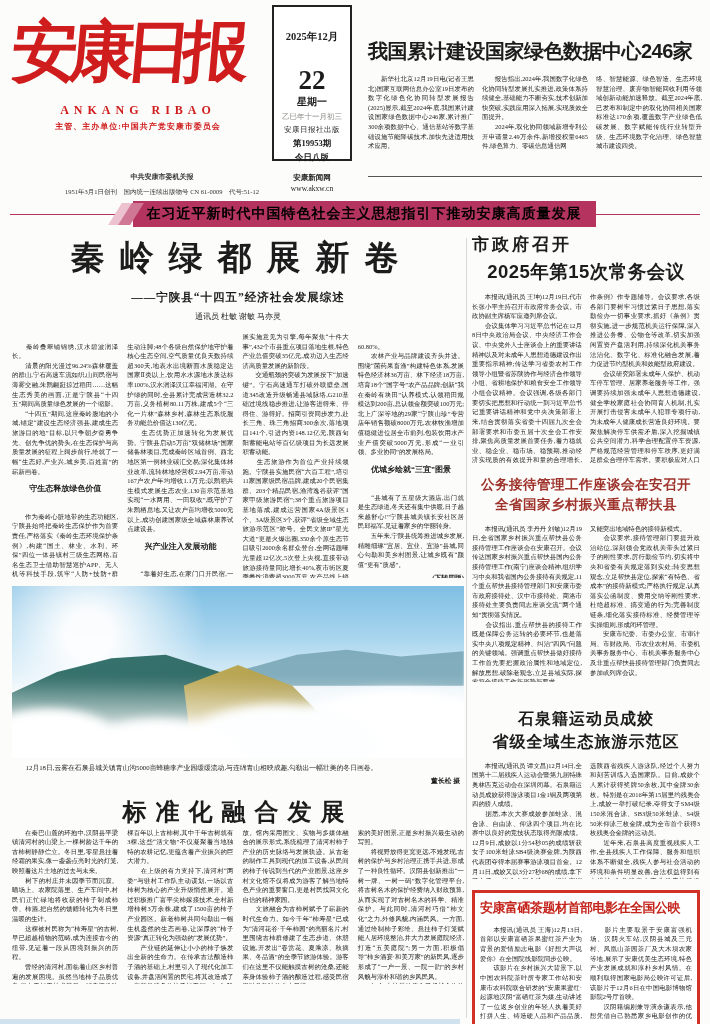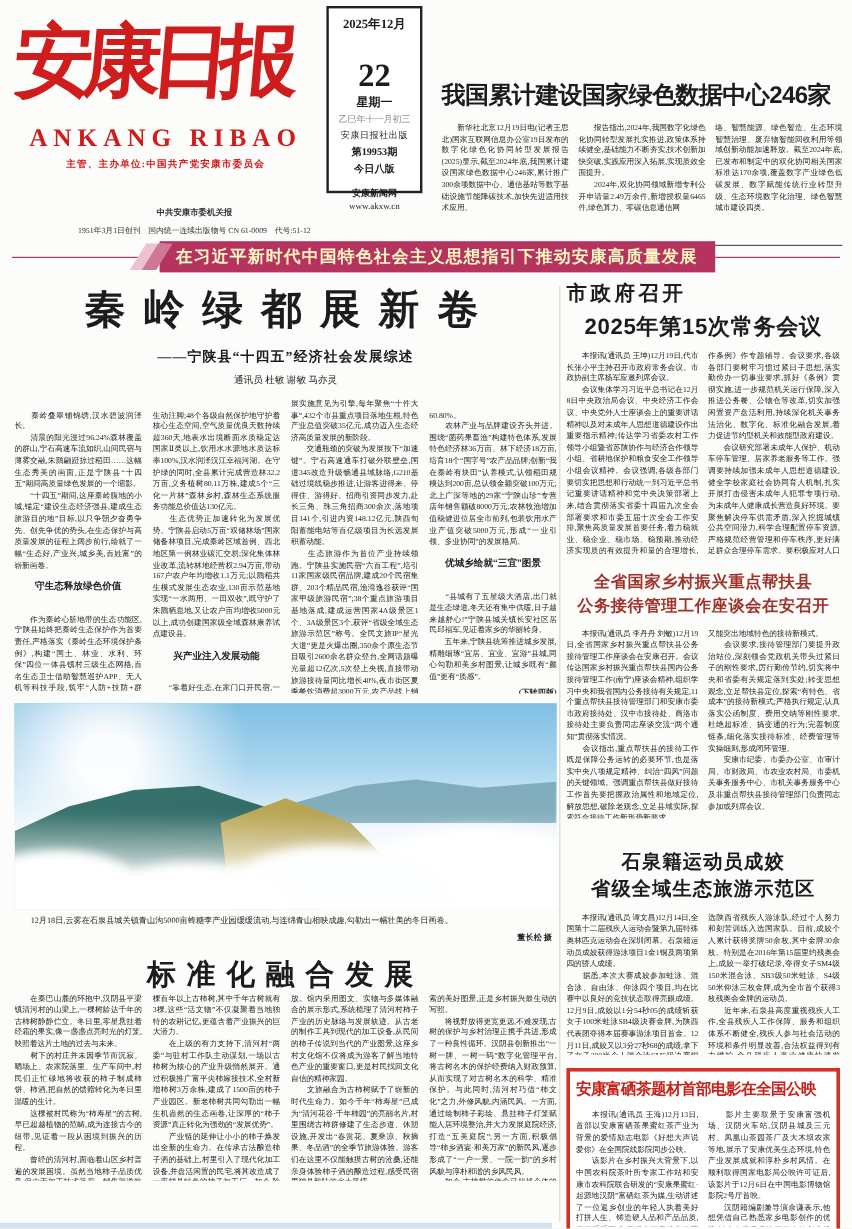--- a/index.html
+++ b/index.html
@@ -3,45 +3,45 @@
 <meta charset="utf-8">
 <style>
   html,body{margin:0;padding:0;}
   body{width:710px;height:1024px;background:#e9e9e6;font-family:"Liberation Serif","DejaVu Serif",serif;color:#1c1c1c;}
   .page{position:relative;width:710px;height:1024px;background:#fcfcfa;overflow:hidden;}
 
   
   .header{position:absolute;left:0;top:0;width:710px;height:196px;}
   .mast{position:absolute;left:12px;top:2px;width:252px;}
   .mast-title{font-size:66px;line-height:1.5;font-weight:bold;color:#cf1d1d;letter-spacing:-9px;transform:skewX(-5deg);white-space:nowrap;}
-  .mast-latin{color:#cf1d1d;font-weight:bold;font-size:21px;letter-spacing:5px;text-align:center;margin-top:2px;}
+  .mast-latin{color:#cf1d1d;font-weight:bold;font-size:12px;letter-spacing:5px;text-align:center;margin-top:2px;}
   .mast-org{color:#cf1d1d;font-size:8px;font-weight:bold;letter-spacing:1px;text-align:center;margin-top:3px;}
   .mast-foot{position:absolute;left:12px;top:172px;width:300px;display:flex;gap:6px;align-items:center;font-size:6.5px;color:#333;white-space:nowrap;flex-direction:column;}
   .mast-foot .b{font-weight:bold;font-size:7px;}
-  .datebox{position:absolute;left:272px;top:5px;width:80px;height:156px;border:2px solid #222;background:#fff;text-align:center;box-sizing:border-box;padding-top:6px;}
+  .datebox{position:absolute;left:272px;top:5px;width:80px;height:156px;border:2px solid #222;background:#fff;text-align:center;box-sizing:border-box;padding-top:23px;}
   .db-ym{font-size:10.5px;font-weight:bold;}
   .db-day{font-size:27px;font-weight:bold;line-height:1.05;margin-top:22px;}
   .db-week{font-size:10px;font-weight:bold;margin-top:1px;}
   .db-lunar{font-size:7.5px;color:#8a8a86;margin-top:3px;}
   .db-pub{font-size:7.5px;margin-top:3px;letter-spacing:.5px;}
   .db-issue{font-size:8.5px;font-weight:bold;margin-top:3px;}
   .db-pages{font-size:8.5px;font-weight:bold;margin-top:2px;}
   .db-site{font-size:7.5px;font-weight:bold;margin-top:9px;}
   .db-url{font-size:7.5px;margin-top:1px;}
-  .top-article{position:absolute;left:368px;top:38px;width:334px;border-bottom:1px solid #555;padding-bottom:8px;margin-top:28px;}
+  .top-article{position:absolute;left:368px;top:38px;width:334px;border-bottom:1px solid #555;padding-bottom:8px;}
   .ta-hl{font-family:"Liberation Sans","DejaVu Sans",sans-serif;font-weight:bold;font-size:20px;letter-spacing:-.5px;white-space:nowrap;}
   .ta-cols{display:flex;gap:8px;margin-top:9px;height:94px;overflow:hidden;}
   .col{flex:1;font-size:6.4px;line-height:1.5;text-align:justify;white-space:pre-line;color:#222;}
 
   
   .banner{position:absolute;left:10px;top:201px;width:690px;height:26px;display:flex;align-items:center;}
   .bn-line{flex:1;height:1px;background:#b5345f;}
   .bn-stripe1{width:16px;height:22px;background:#ecc2d1;transform:skewX(-32deg);margin-right:-6px;}
   .bn-stripe2{width:12px;height:22px;background:#cf7795;transform:skewX(-32deg);margin-right:-4px;}
-  .bn-box{background:#b5345f;color:#fef9c3;font-family:"Liberation Sans","DejaVu Sans",sans-serif;font-weight:bold;font-size:14px;letter-spacing:1px;padding:4px 14px;white-space:nowrap;}
+  .bn-box{background:#b5345f;color:#000000;font-family:"Liberation Sans","DejaVu Sans",sans-serif;font-weight:bold;font-size:14px;letter-spacing:1px;padding:4px 14px;white-space:nowrap;}
 
   
   .left-region{position:absolute;left:12px;top:235px;width:452px;height:789px;}
   .right-region{position:absolute;left:472px;top:233px;width:228px;height:791px;}
   .vdivider{position:absolute;left:466px;top:238px;width:1px;height:780px;background:#d9d9d4;}
 
   
   .m-hl{text-align:center;font-family:"Liberation Sans","DejaVu Sans",sans-serif;font-weight:bold;font-size:34px;letter-spacing:15px;white-space:nowrap;margin-left:8px;}
   .m-sub{text-align:center;font-size:11.5px;font-weight:bold;margin-top:9px;letter-spacing:1px;}
   .m-byl{text-align:center;font-size:8px;margin:6px 0 10px;}
@@ -207,22 +207,22 @@
       <div class="cols2 h172">
         <div class="col">　　本报讯(通讯员 王坤)12月19日,代市长张小平主持召开市政府常务会议。市政协副主席杨军应邀列席会议。
 　　会议集体学习习近平总书记在12月8日中央政治局会议、中央经济工作会议、中央党外人士座谈会上的重要讲话精神以及对未成年人思想道德建设作出重要指示精神;传达学习省委农村工作领导小组暨省苏陕协作与经济合作领导小组、省耕地保护和粮食安全工作领导小组会议精神。会议强调,各级各部门要切实把思想和行动统一到习近平总书记重要讲话精神和党中央决策部署上来,结合贯彻落实省委十四届九次全会部署要求和市委五届十次全会工作安排,聚焦高质量发展首要任务,着力稳就业、稳企业、稳市场、稳预期,推动经济实现质的有效提升和量的合理增长,奋力完成全年经济社会发展目标任务,确保“十五五”实现良好开局。
 　　会议组织市政府集体学法,邀请省人大常委会法制工作委员会委员杨学军就贯彻落实《陕西省机关运行保障工</div>
         <div class="col">作条例》作专题辅导。会议要求,各级各部门要树牢习惯过紧日子思想,落实勤俭办一切事业要求,抓好《条例》贯彻实施,进一步规范机关运行保障,深入推进公务餐、公物仓等改革,切实加强闲置资产盘活利用,持续深化机关事务法治化、数字化、标准化融合发展,着力促进节约型机关和效能型政府建设。
 　　会议研究部署未成年人保护、机动车停车管理、居家养老服务等工作。强调要持续加强未成年人思想道德建设,健全学校家庭社会协同育人机制,扎实开展打击侵害未成年人犯罪专项行动,为未成年人健康成长营造良好环境。要聚焦解决停车供需矛盾,深入挖掘城镇公共空间潜力,科学合理配置停车资源,严格规范经营管理和停车秩序,更好满足群众合理停车需求。要积极应对人口老龄化,坚持以居家老年人服务需求为导向,充分激发政府、市场、社会、家庭等多元主体的积极性,不断优化资源配置,配套完善服务供给体系,促进养老服务高质量发展。会议还研究了其他事项。</div>
       </div>
     </div>
 
     <div class="meeting">
+      <div class="m2-h">公务接待管理工作座谈会在安召开</div>
       <div class="m2-h">全省国家乡村振兴重点帮扶县</div>
-      <div class="m2-h">公务接待管理工作座谈会在安召开</div>
       <div class="cols2 h158">
         <div class="col">　　本报讯(通讯员 李丹丹 刘敏)12月19日,全省国家乡村振兴重点帮扶县公务接待管理工作座谈会在安康召开。会议传达国家乡村振兴重点帮扶县国内公务接待管理工作(南宁)座谈会精神,组织学习中央和我省国内公务接待有关规定,11个重点帮扶县接待管理部门和安康市委市政府接待处、汉中市接待处、商洛市接待处主要负责同志座谈交流“两个通知”贯彻落实情况。
 　　会议指出,重点帮扶县的接待工作既是保障公务运转的必要环节,也是落实中央八项规定精神、纠治“四风”问题的关键领域。强调重点帮扶县做好接待工作首先要把握政治属性和地域定位,解放思想,破除老观念,立足县域实际,探索符合接待工作新形势新要求,</div>
         <div class="col">又能突出地域特色的接待新模式。
 　　会议要求,接待管理部门要提升政治站位,深刻领会党政机关带头过紧日子的刚性要求,厉行勤俭节约,切实将中央和省委有关规定落到实处;转变思想观念,立足帮扶县定位,探索“有特色、省成本”的接待新模式;严格执行规定,认真落实公函制度、费用交纳等刚性要求,杜绝超标准、搞变通的行为;完善制度链条,细化落实接待标准、经费管理等实操细则,形成闭环管理。
 　　安康市纪委、市委办公室、市审计局、市财政局、市农业农村局、市委机关事务服务中心、市机关事务服务中心及非重点帮扶县接待管理部门负责同志参加或列席会议。</div>
       </div>
     </div>
 
     <div class="athlete">

